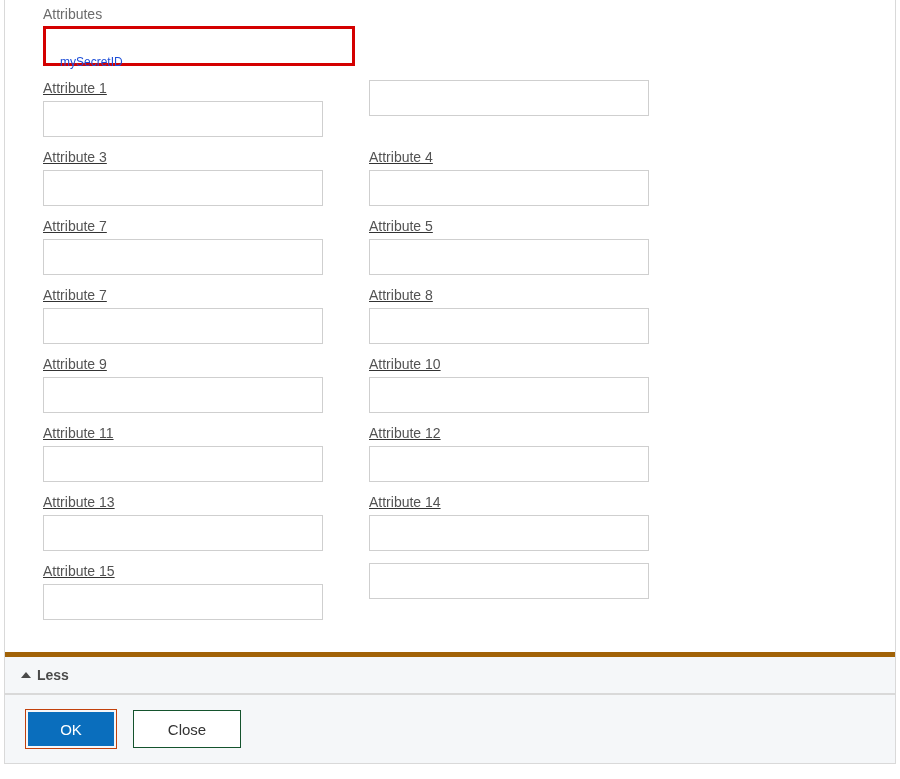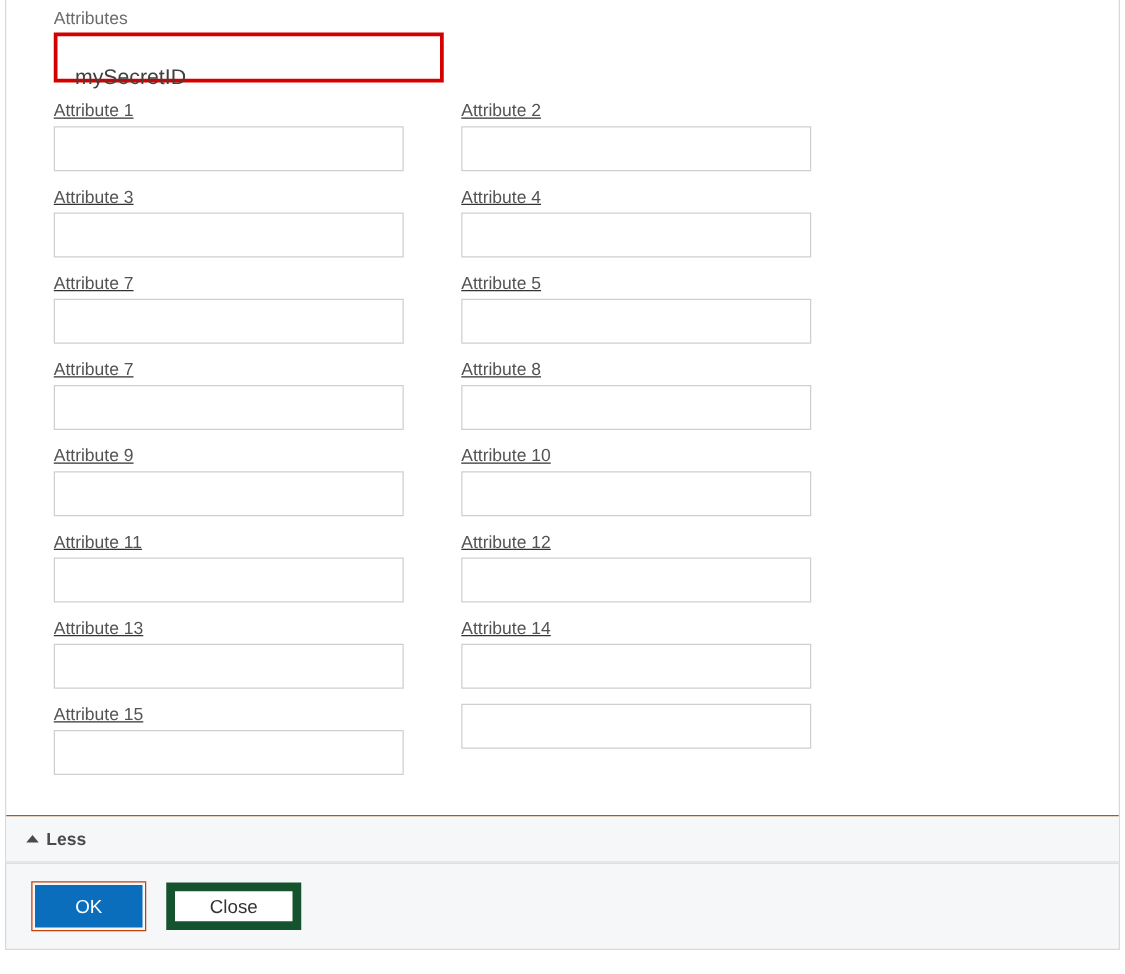--- a/index.html
+++ b/index.html
@@ -27,22 +27,22 @@
   }
   .secret-id-box {
     border: 3px solid #d40000;
     width: 312px;
     height: 40px;
     display: flex;
     align-items: center;
     padding-left: 14px;
   }
   .secret-id-text {
-    font-size: 17px;
-    color: #404040;
+    font-size: 12px;
+    color: #1d4ed8;
     margin-top: 32px;
   }
   .attrs-grid {
     padding: 0 0 20px 38px;
     display: grid;
     grid-template-columns: 280px 280px;
     column-gap: 46px;
     row-gap: 0;
     text-decoration: underline;
   }
@@ -57,21 +57,21 @@
   }
   .attr-input {
     width: 100%;
     height: 36px;
     border: 1px solid #cfcfcf;
     font-size: 14px;
     padding: 0 8px;
     background: #fff;
   }
   .less-bar {
-    border-top: 1px solid #a16207;
+    border-top: 5px solid #a16207;
     background: #f5f7f9;
     padding: 10px 16px;
     display: flex;
     align-items: center;
   }
   .less-bar .tri {
     width: 0; height: 0;
     border-left: 5px solid transparent;
     border-right: 5px solid transparent;
     border-bottom: 6px solid #4a4a4a;
@@ -100,21 +100,21 @@
     background: #0a6ebd;
     color: #fff;
     border: none;
     font-size: 15px;
     width: 86px;
     height: 34px;
     cursor: pointer;
   }
   .btn-close {
     background: #fff;
-    border: 7px solid #14532d;
+    border: 1px solid #14532d;
     color: #333;
     font-size: 15px;
     width: 108px;
     height: 38px;
     cursor: pointer;
   }
 </style>
 </head>
 <body>
 
@@ -123,21 +123,21 @@
 
   <div class="secret-id-row">
     <div class="secret-id-box">
       <span class="secret-id-text">mySecretID</span>
     </div>
   </div>
 
   <div class="attrs-grid" id="attrs-grid">
 
   <div class="attr-block"><label class="attr-label">Attribute 1</label><input class="attr-input" type="text" value="" style=""></div>
-      <div class="attr-block"><label class="attr-label">Attribute 2</label><input class="attr-input" type="text" value="" style=""></div>
+      <div class="attr-block"><input class="attr-input" type="text" value="" style=""></div>
       <div class="attr-block"><label class="attr-label">Attribute 3</label><input class="attr-input" type="text" value="" style=""></div>
       <div class="attr-block"><label class="attr-label">Attribute 4</label><input class="attr-input" type="text" value="" style=""></div>
       <div class="attr-block"><label class="attr-label">Attribute 7</label><input class="attr-input" type="text" value="" style=""></div>
       <div class="attr-block"><label class="attr-label">Attribute 5</label><input class="attr-input" type="text" value="" style=""></div>
       <div class="attr-block"><label class="attr-label">Attribute 7</label><input class="attr-input" type="text" value="" style=""></div>
       <div class="attr-block"><label class="attr-label">Attribute 8</label><input class="attr-input" type="text" value="" style=""></div>
       <div class="attr-block"><label class="attr-label">Attribute 9</label><input class="attr-input" type="text" value="" style=""></div>
       <div class="attr-block"><label class="attr-label">Attribute 10</label><input class="attr-input" type="text" value="" style=""></div>
       <div class="attr-block"><label class="attr-label">Attribute 11</label><input class="attr-input" type="text" value="" style=""></div>
       <div class="attr-block"><label class="attr-label">Attribute 12</label><input class="attr-input" type="text" value="" style=""></div>

